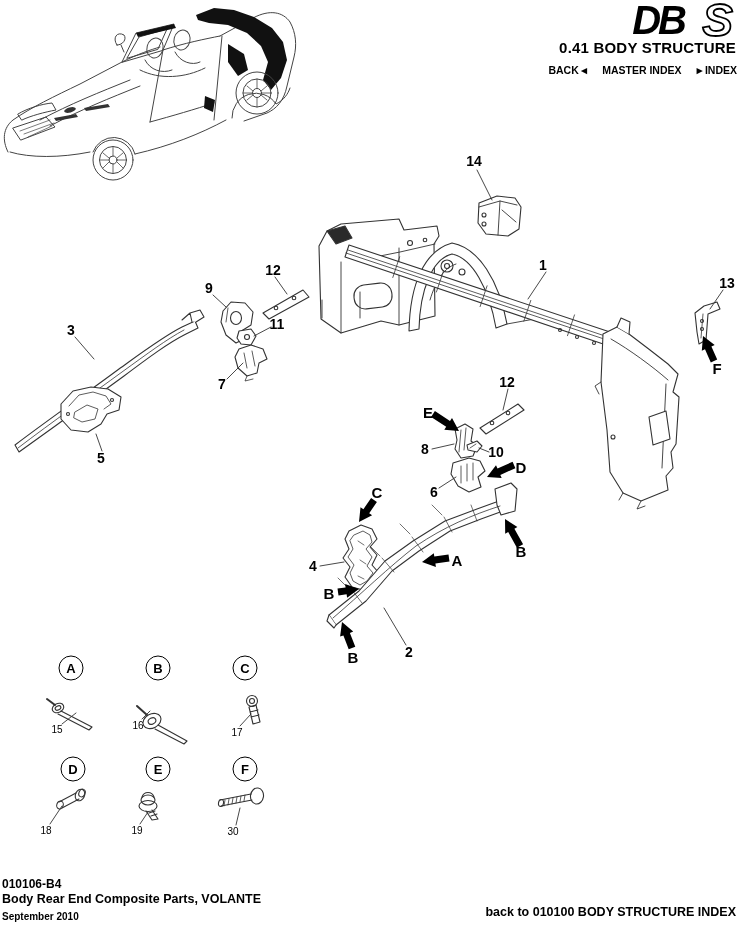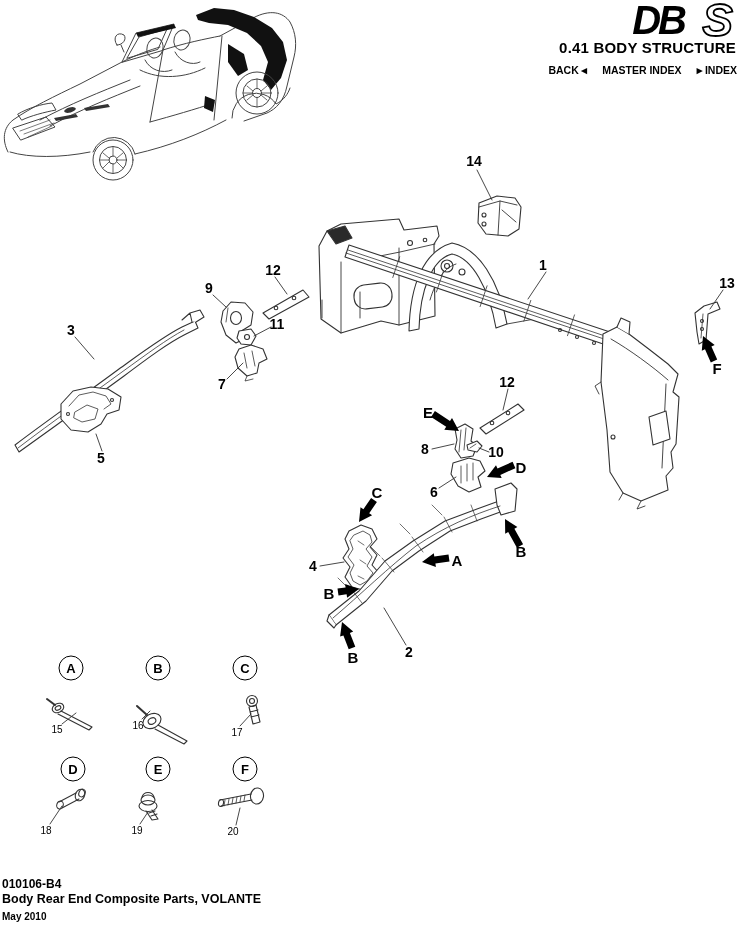--- a/index.html
+++ b/index.html
@@ -295,19 +295,20 @@
   <div class="lc" style="left:245px;top:668px">C</div>
   <div class="lc" style="left:73px;top:769px">D</div>
   <div class="lc" style="left:158px;top:769px">E</div>
   <div class="lc" style="left:245px;top:769px">F</div>
 
   <div class="ln" style="left:57px;top:729px">15</div>
   <div class="ln" style="left:138px;top:725px">16</div>
   <div class="ln" style="left:237px;top:732px">17</div>
   <div class="ln" style="left:46px;top:830px">18</div>
   <div class="ln" style="left:137px;top:830px">19</div>
-  <div class="ln" style="left:233px;top:831px">20</div>
+  <div class="ln" style="left:233px;top:831px">30</div>
 
   <div class="ft" id="f-num">010106-B4</div>
   <div class="ft" id="f-title">Body Rear End Composite Parts, VOLANTE</div>
-  <div class="ft" id="f-date">May 2010</div>
+  <div class="ft" id="f-date">September 2010</div>
+  <div class="ft" id="f-back">back to 010100 BODY STRUCTURE INDEX</div>
 
 </div>
 
 </body></html>

